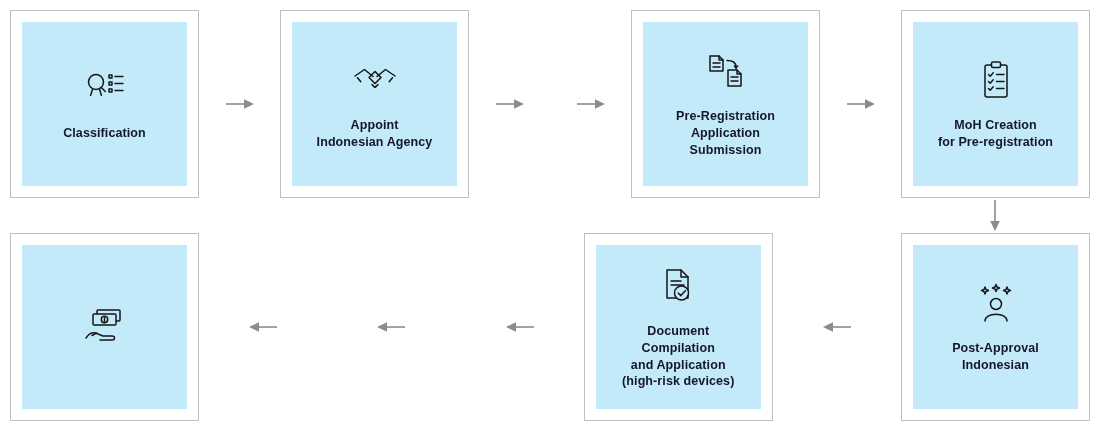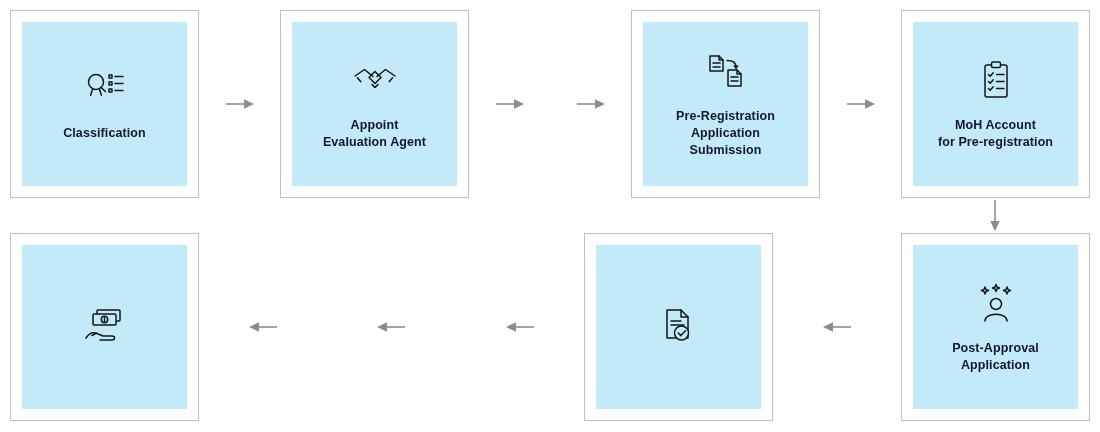--- a/index.html
+++ b/index.html
@@ -59,21 +59,21 @@
         <span class="icon">
           <svg viewBox="0 0 46 46" width="46" height="46" fill="none" stroke="currentColor" stroke-width="1.5" stroke-linecap="round" stroke-linejoin="round">
             <path d="M3 18 L12.5 11.5 L21 18.5"></path>
             <path d="M43 18 L33.5 11.5 L25 18.5"></path>
             <path d="M23 13.5 L29 19.5 L23 25.5 L17 19.5 Z"></path>
             <path d="M20 26.5 l2.6 2.6 M26 26.5 l-2.6 2.6"></path>
             <path d="M5.5 19.7 l3.3 4 M40.5 19.7 l-3.3 4"></path>
           </svg>
         </span>
         <div class="label">Appoint
-Evaluation Agent</div>
+Indonesian Agency</div>
       </div>
     </div>
 
     <span class="arrow">
       <svg width="30" height="12" viewBox="0 0 30 12">
         <path d="M1 6 H19" stroke="var(--arrow,#8C8C8C)" stroke-width="1.6"></path>
         <path d="M19 1.2 L29 6 L19 10.8 Z" fill="var(--arrow,#8C8C8C)"></path>
       </svg>
     </span>
 
@@ -119,21 +119,21 @@
             <rect x="12" y="7" width="22" height="32" rx="2"></rect>
             <rect x="18.5" y="4" width="9" height="5.5" rx="1.5" fill="var(--card-fill,#C3EAF8)"></rect>
             <path d="M15.5 16.5 l1.7 1.7 l3 -3.4"></path>
               <path d="M23.5 16.5 h7.5"></path>
             <path d="M15.5 23.5 l1.7 1.7 l3 -3.4"></path>
               <path d="M23.5 23.5 h7.5"></path>
             <path d="M15.5 30.5 l1.7 1.7 l3 -3.4"></path>
               <path d="M23.5 30.5 h7.5"></path>
           </svg>
         </span>
-        <div class="label">MoH Account
+        <div class="label">MoH Creation
 for Pre-registration</div>
       </div>
     </div>
 
   </div>
 
   <div class="connector-row">
     <span class="arrow-down">
       <svg width="12" height="33" viewBox="0 0 12 33">
         <path d="M6 1 V22" stroke="var(--arrow,#8C8C8C)" stroke-width="1.6"></path>
@@ -186,20 +186,24 @@
       <div class="inner">
         <span class="icon">
           <svg viewBox="0 0 46 46" width="46" height="46" fill="none" stroke="currentColor" stroke-width="1.5" stroke-linecap="round" stroke-linejoin="round">
             <path d="M12 6 h14 l7 7 v21 h-21 z"></path>
             <path d="M26 6 v7 h7"></path>
             <path d="M16 17 h10 M16 21 h13"></path>
             <circle cx="26.5" cy="29" r="7" fill="var(--card-fill,#C3EAF8)"></circle>
             <path d="M23.2 29 l2.6 2.6 l4.6 -4.8"></path>
           </svg>
         </span>
+        <div class="label">Document
+Compilation
+and Application
+(high-risk devices)</div>
       </div>
     </div>
 
     <span class="arrow">
       <svg width="30" height="12" viewBox="0 0 30 12">
         <path d="M29 6 H11" stroke="var(--arrow,#8C8C8C)" stroke-width="1.6"></path>
         <path d="M11 1.2 L1 6 L11 10.8 Z" fill="var(--arrow,#8C8C8C)"></path>
       </svg>
     </span>
 
@@ -208,19 +212,19 @@
         <span class="icon">
           <svg viewBox="0 0 46 46" width="46" height="46" fill="none" stroke="currentColor" stroke-width="1.5" stroke-linecap="round" stroke-linejoin="round">
             <path d="M12 6 L13 8.5 L15.5 9.5 L13 10.5 L12 13 L11 10.5 L8.5 9.5 L11 8.5 Z"></path>
             <path d="M23 3.5 L24 6 L26.5 7 L24 8 L23 10.5 L22 8 L19.5 7 L22 6 Z"></path>
             <path d="M34 6 L35 8.5 L37.5 9.5 L35 10.5 L34 13 L33 10.5 L30.5 9.5 L33 8.5 Z"></path>
             <circle cx="23" cy="23" r="5.5"></circle>
             <path d="M12 40 c0 -9 22 -9 22 0"></path>
           </svg>
         </span>
         <div class="label">Post-Approval
-Application</div>
+Indonesian</div>
       </div>
     </div>
 
   </div>
 
 </div>
 
 </body></html>

